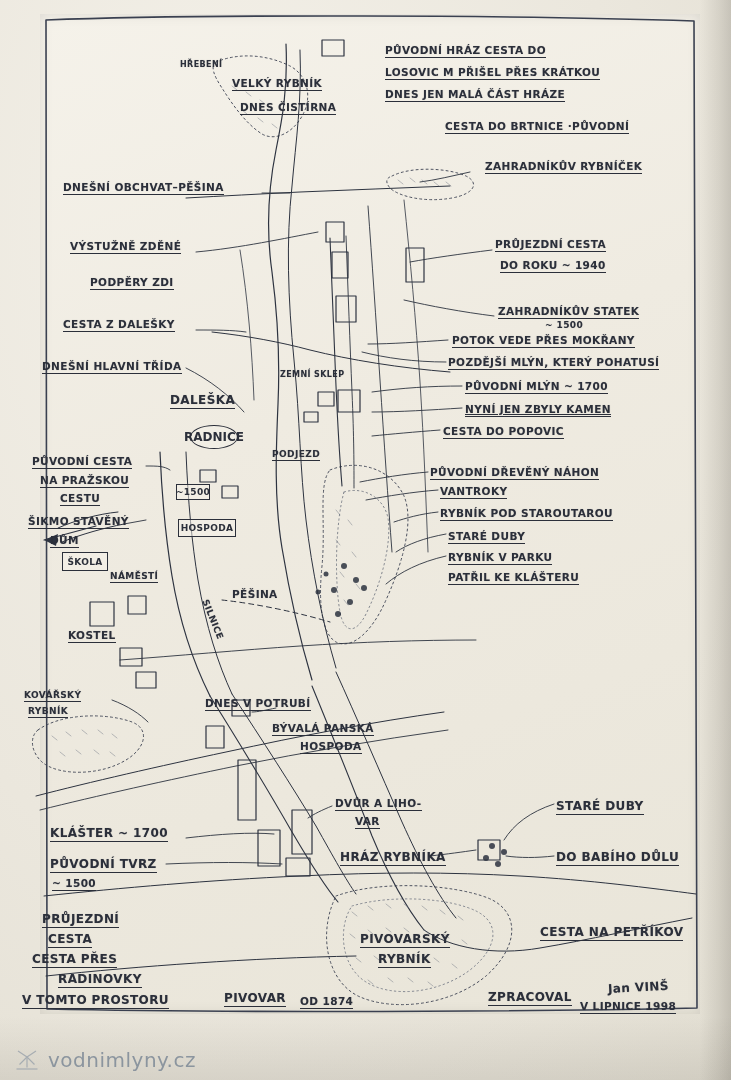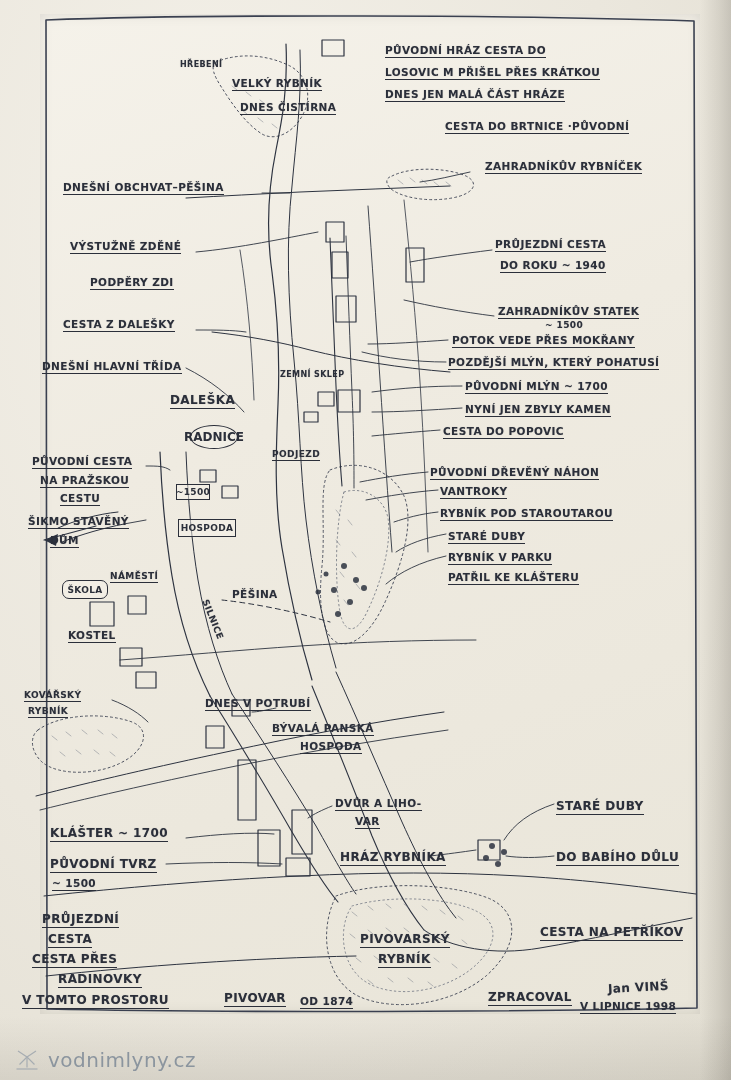--- a/index.html
+++ b/index.html
@@ -221,21 +221,21 @@
       <div class="hand med u" style="left: 63px; top: 318px;">CESTA Z DALEŠKY</div>
       <div class="hand med u" style="left: 498px; top: 305px;">ZAHRADNÍKŮV STATEK</div>
       <div class="hand small" style="left: 545px; top: 320px;">~ 1500</div>
       <div class="hand med u" style="left: 452px; top: 334px;">POTOK  VEDE PŘES MOKŘANY</div>
       <div class="hand med u" style="left: 42px; top: 360px;">DNEŠNÍ HLAVNÍ TŘÍDA</div>
       <div class="hand med u" style="left: 448px; top: 356px;">POZDĚJŠÍ MLÝN, KTERÝ POHATUSÍ</div>
       <div class="hand big u" style="left: 170px; top: 393px;">DALEŠKA</div>
       <div class="hand tiny" style="left: 280px; top: 370px;">ZEMNÍ
 SKLEP</div>
       <div class="hand med u" style="left: 465px; top: 380px;">PŮVODNÍ MLÝN ~ 1700</div>
-      <div class="hand med u" style="left: 465px; top: 403px;">NYNÍ  JEN ZBYLY KAMEN</div>
+      <div class="hand med u" style="left: 465px; top: 403px; text-decoration: underline;">NYNÍ  JEN ZBYLY KAMEN</div>
       <div class="hand med u" style="left: 443px; top: 425px;">CESTA DO POPOVIC</div>
       <div class="hand small u" style="left: 272px; top: 449px;">PODJEZD</div>
       <div class="hand med u" style="left: 32px; top: 455px;">PŮVODNÍ CESTA</div>
       <div class="hand med u" style="left: 40px; top: 474px;">NA PRAŽSKOU</div>
       <div class="hand med u" style="left: 60px; top: 492px;">CESTU</div>
       <div class="hand med u" style="left: 430px; top: 466px;">PŮVODNÍ DŘEVĚNÝ NÁHON</div>
       <div class="hand med u" style="left: 440px; top: 485px;">VANTROKY</div>
       <div class="hand med u" style="left: 28px; top: 515px;">ŠIKMO STAVĚNÝ</div>
       <div class="hand med u" style="left: 50px; top: 534px;">DŮM</div>
       <div class="hand med u" style="left: 440px; top: 507px;">RYBNÍK POD STAROUTAROU</div>
@@ -267,21 +267,21 @@
       <div class="hand big u" style="left: 378px; top: 952px;">RYBNÍK</div>
       <div class="hand big u" style="left: 22px; top: 993px;">V TOMTO PROSTORU</div>
       <div class="hand big u" style="left: 224px; top: 991px;">PIVOVAR</div>
       <div class="hand med u" style="left: 300px; top: 995px;">OD 1874</div>
       <div class="hand big u" style="left: 488px; top: 990px;">ZPRACOVAL</div>
       <div class="hand big" style="left: 608px; top: 982px; transform: rotate(-3deg);">Jan VINŠ</div>
       <div class="hand med u" style="left: 580px; top: 1000px;">V LIPNICE  1998</div>
     </div>
   <div id="maplabel-layer">
       <div class="box" style="left: 178px; top: 519px; width: 56px; height: 16px;">HOSPODA</div>
-      <div class="box" style="left: 62px; top: 580px; width: 44px; height: 17px; border-radius: 7px;">ŠKOLA</div>
+      <div class="box" style="left: 62px; top: 552px; width: 44px; height: 17px;">ŠKOLA</div>
       <div class="ellipse" style="left: 190px; top: 425px; width: 46px; height: 22px;">RADNICE</div>
       <div class="box" style="left: 176px; top: 484px; width: 32px; height: 14px;">~1500</div>
       <div class="hand small" style="left: 205px; top: 595px; transform: rotate(68deg);">SILNICE</div>
     </div>
 
   <div class="shadow-right"></div>
   <div class="shadow-bottom"></div>
 
   <div class="watermark">
     <svg class="wm-mark" viewBox="0 0 40 32">

